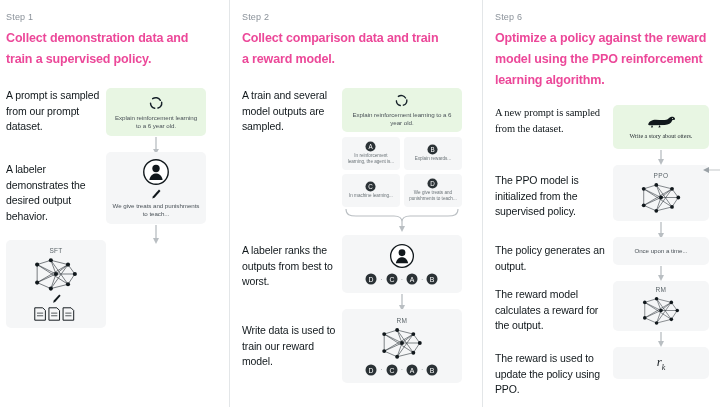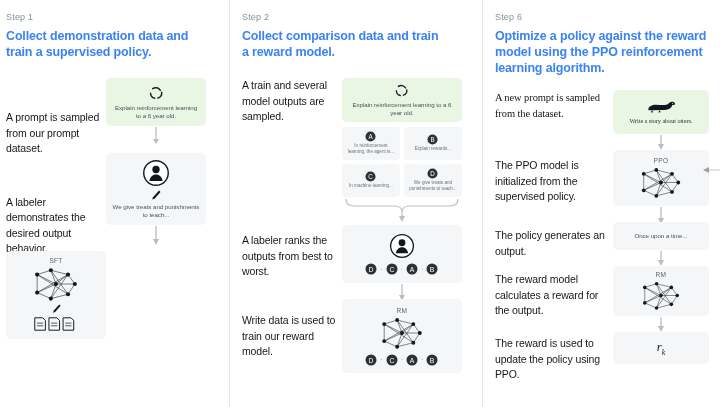--- a/index.html
+++ b/index.html
@@ -19,33 +19,33 @@
   }
   .col.c1{width:226px;padding-left:6px;}
   .col.c2{width:237px;padding-left:12px;border-left:1px solid #e3e6e8;}
   .col.c3{width:257px;padding-left:12px;border-left:1px solid #e3e6e8;}
 
   .step-label{
     font-size:9px;color:#8a9199;letter-spacing:.2px;
     margin:2px 0 6px 0;
   }
   .step-title{
-    font-size:12.5px;line-height:16px;font-weight:bold;color:#3b82f6;
+    font-size:12.5px;line-height:21px;font-weight:bold;color:#ec4899;
     letter-spacing:-0.15px;
     margin:0 0 10px 0;
   }
   .c1 .step-title{max-width:190px;}
   .c2 .step-title{max-width:205px;}
   .c3 .step-title{max-width:225px;}
   .row{display:flex;align-items:flex-start;}
   .cap{
     font-size:10.5px;line-height:15.5px;color:#11181c;
     letter-spacing:-0.1px;
   }
-  .c1 .cap{width:100px;margin-top:32px;}
+  .c1 .cap{width:100px;}
   .c2 .cap{width:100px;}
   .c3 .cap{width:118px;}
 
   .gfx{position:relative;}
 
   
   .box{
     box-sizing:border-box;
     background:#f5f6f7;
     border-radius:5px;

